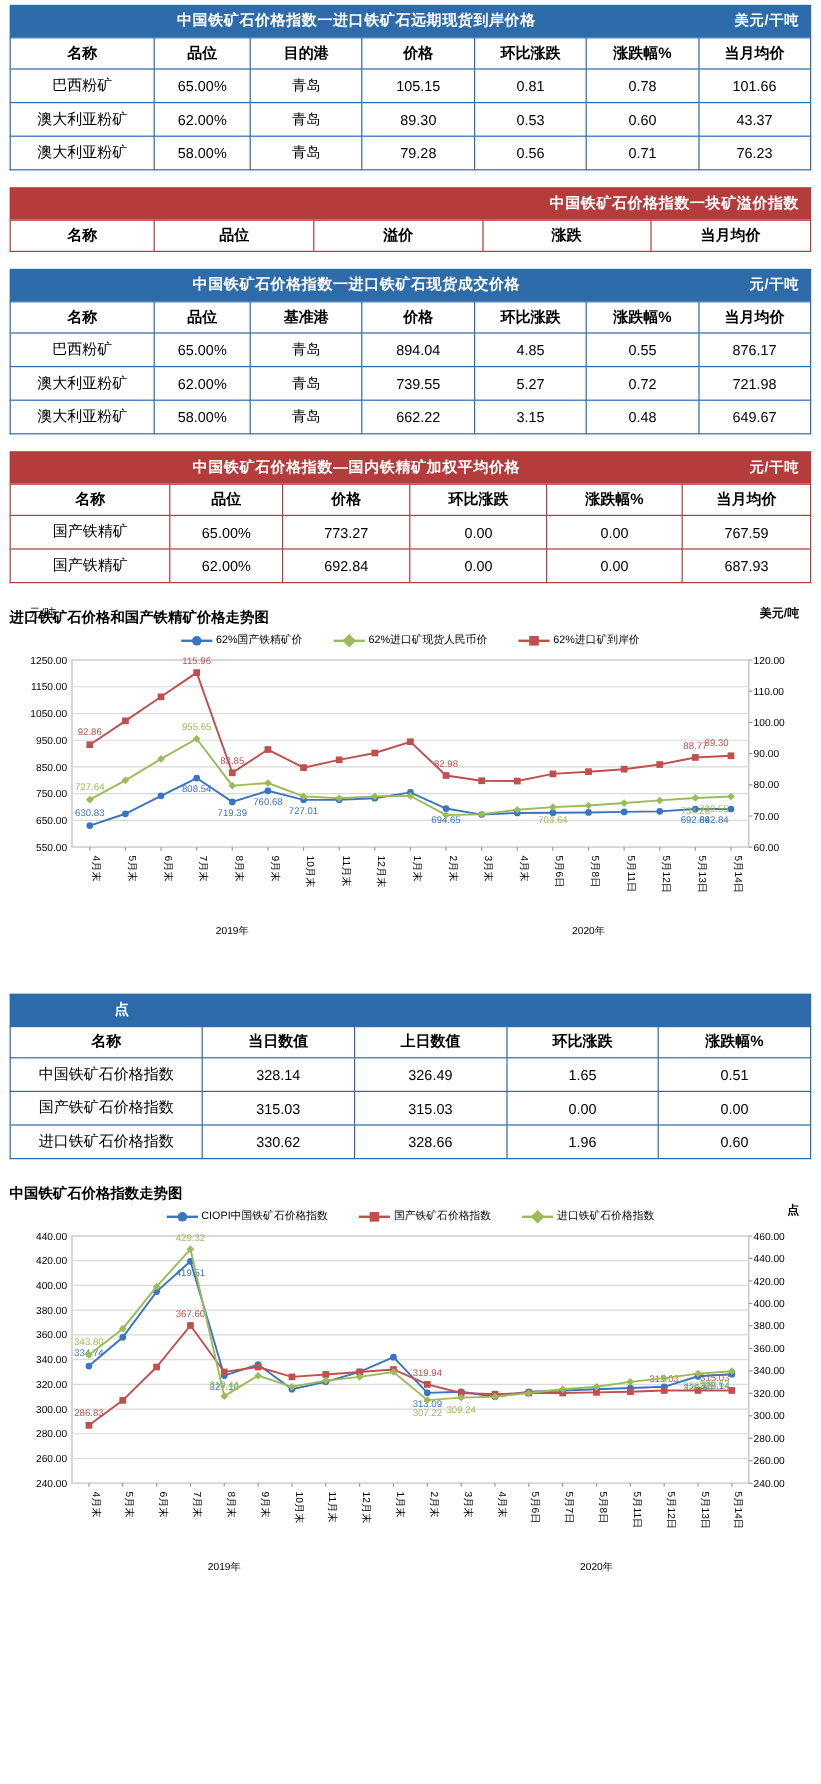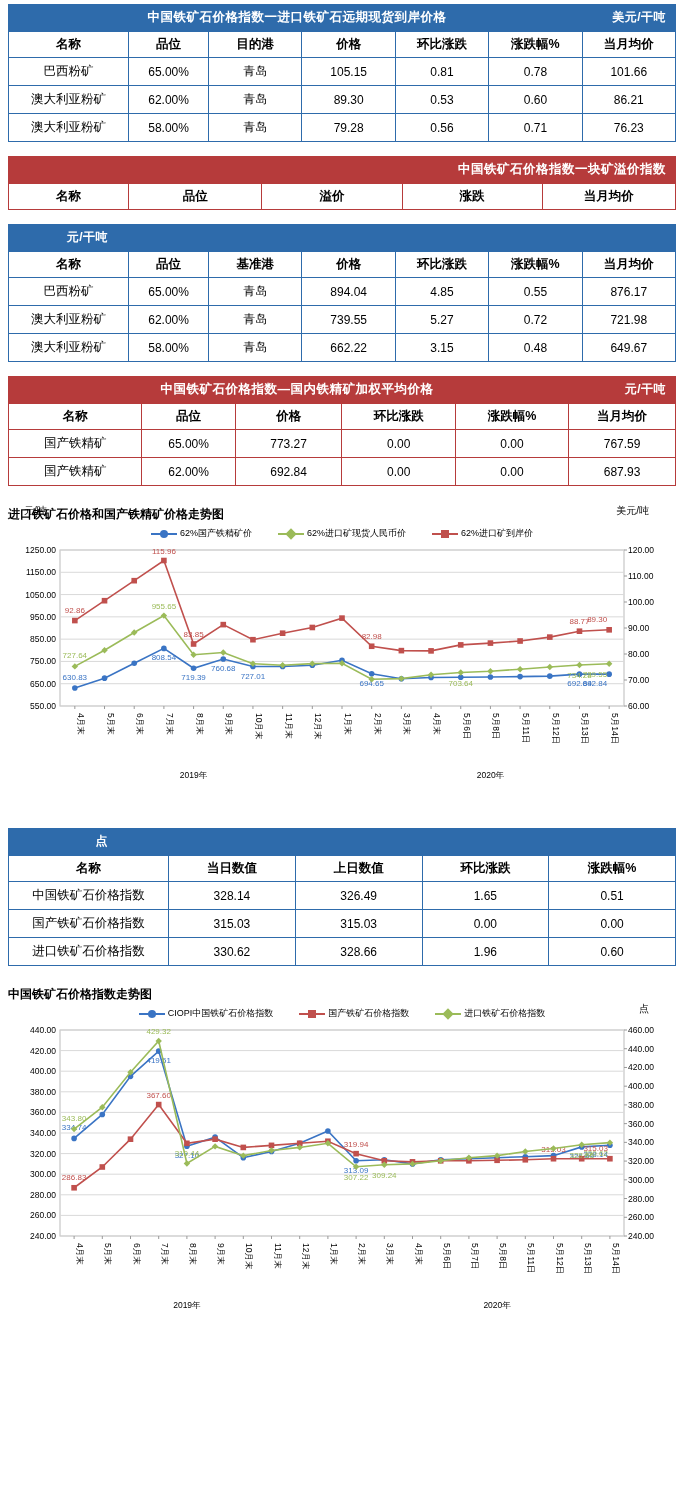--- a/index.html
+++ b/index.html
@@ -65,21 +65,21 @@
     font-size: 12px;
     font-weight: bold;
     padding-top: 4px;
   }
   .axis-unit-left, .axis-unit-right {
     position: absolute;
     font-size: 10px;
     top: 2px;
   }
   .axis-unit-left { left: 16px; }
-  .axis-unit-right { right: 27px; }
+  .axis-unit-right { right: 10px; font-weight: bold; }
 
   .legend {
     display: flex;
     justify-content: center;
     gap: 26px;
     font-size: 9px;
     padding: 4px 0 2px 0;
   }
   .legend .item { display: flex; align-items: center; gap: 3px; }
   .legend .swatch { width: 26px; height: 2px; position: relative; display: inline-block; }
@@ -131,21 +131,21 @@
         <td>0.78</td>
         <td>101.66</td>
       </tr>
       <tr>
         <td class="name">澳大利亚粉矿</td>
         <td>62.00%</td>
         <td>青岛</td>
         <td>89.30</td>
         <td>0.53</td>
         <td>0.60</td>
-        <td>86.21</td>
+        <td>43.37</td>
       </tr>
       <tr>
         <td class="name">澳大利亚粉矿</td>
         <td>58.00%</td>
         <td>青岛</td>
         <td>79.28</td>
         <td>0.56</td>
         <td>0.71</td>
         <td>76.23</td>
       </tr>
@@ -165,20 +165,21 @@
         <th style="width:21%">溢价</th>
         <th style="width:21%">涨跌</th>
         <th style="width:20%">当月均价</th>
       </tr>
     </tbody>
       </table>
   </div>
 
   <div class="block">
     <div class="bar blue">
+      <span class="title">中国铁矿石价格指数一进口铁矿石现货成交价格</span>
       <span class="unit">元/干吨</span>
     </div>
     <table class="grid blue">
       <tbody>
           <tr>
         <th style="width:18%">名称</th>
         <th style="width:12%">品位</th>
         <th style="width:14%">基准港</th>
         <th style="width:14%">价格</th>
         <th style="width:14%">环比涨跌</th>

